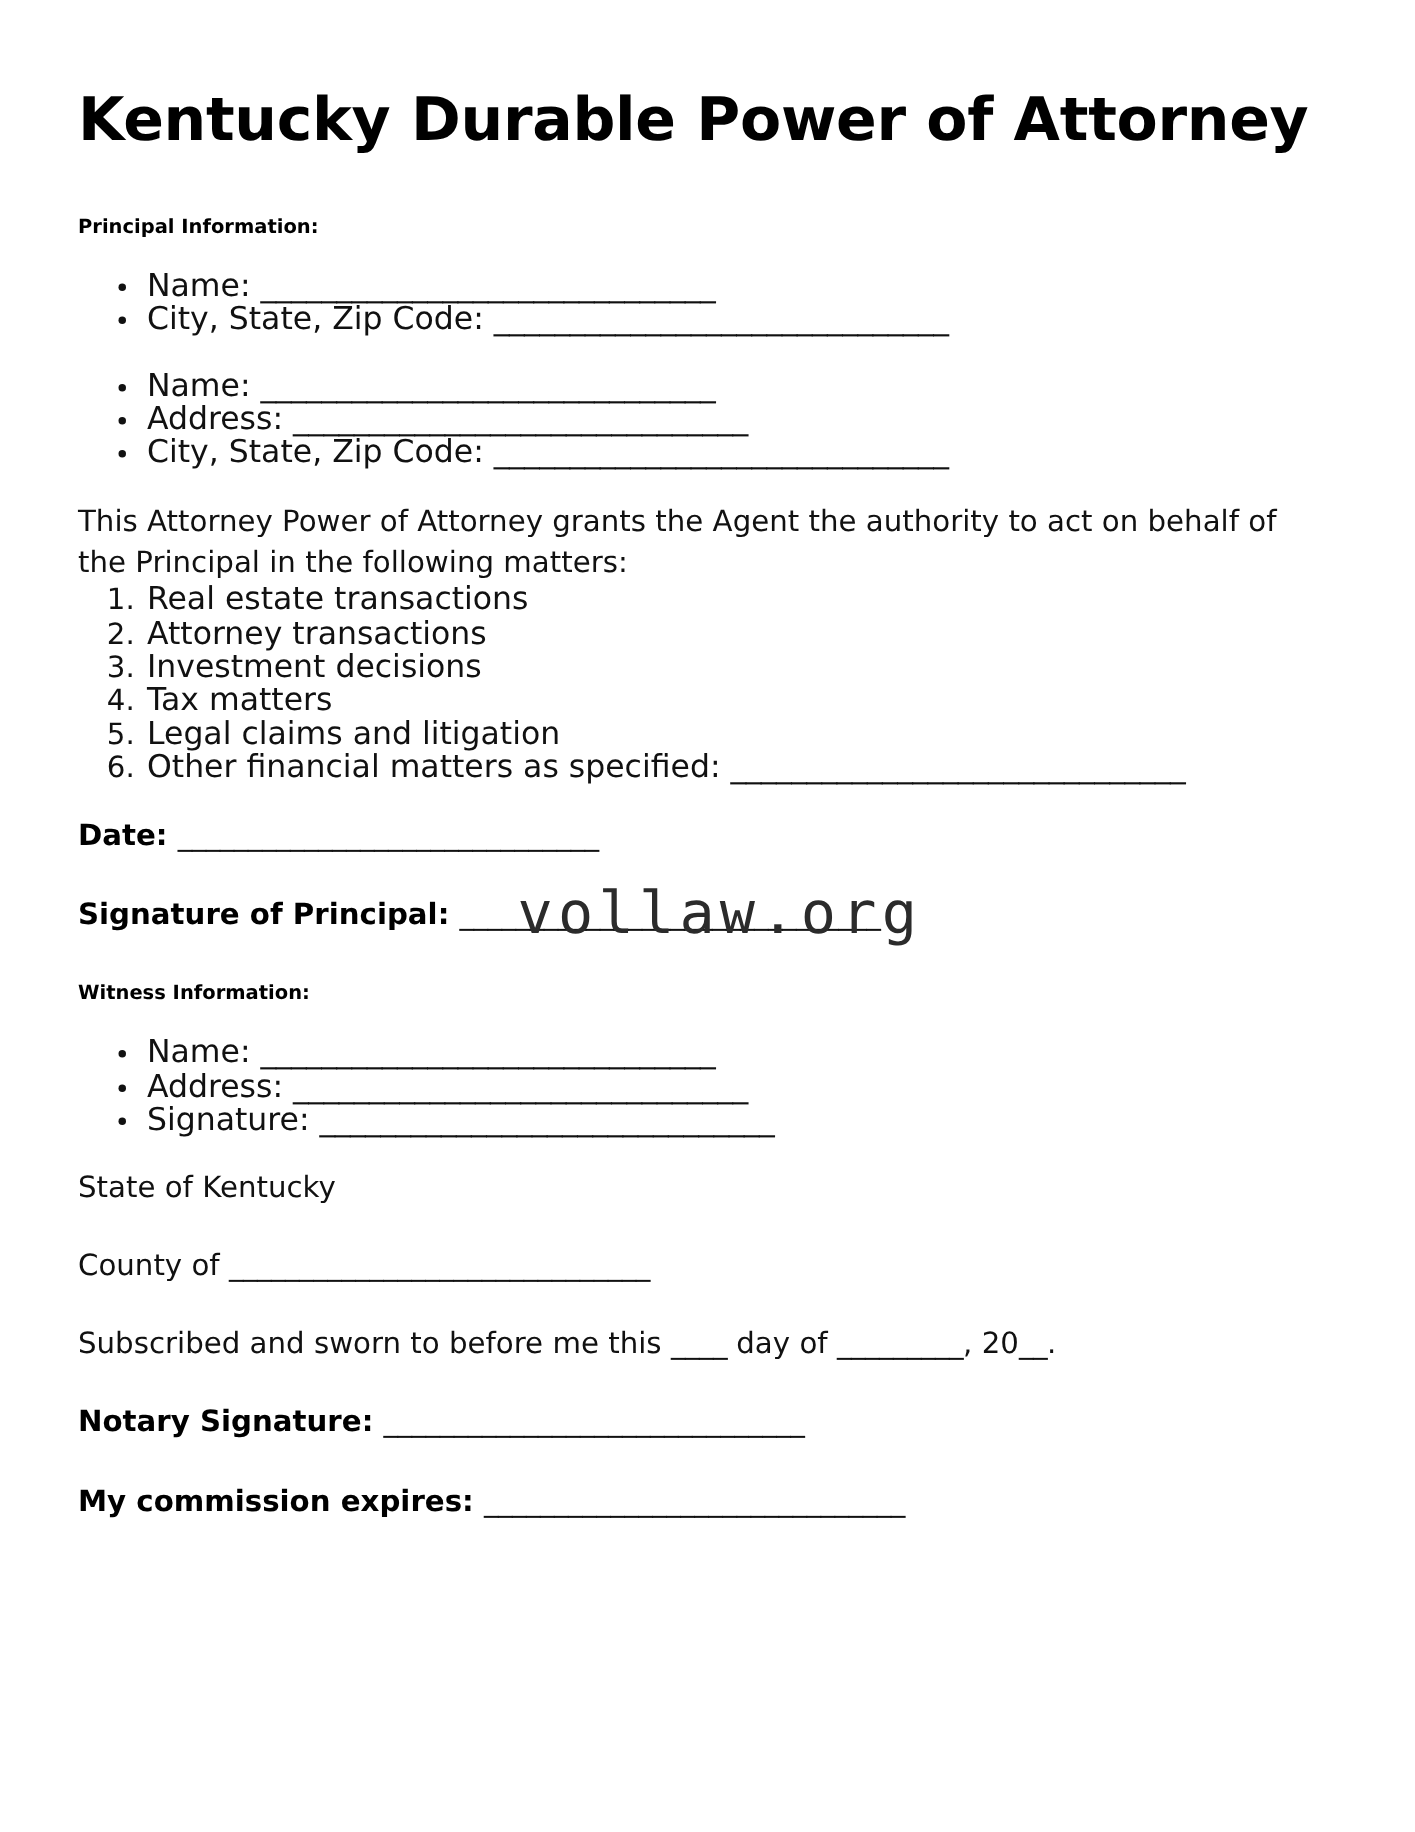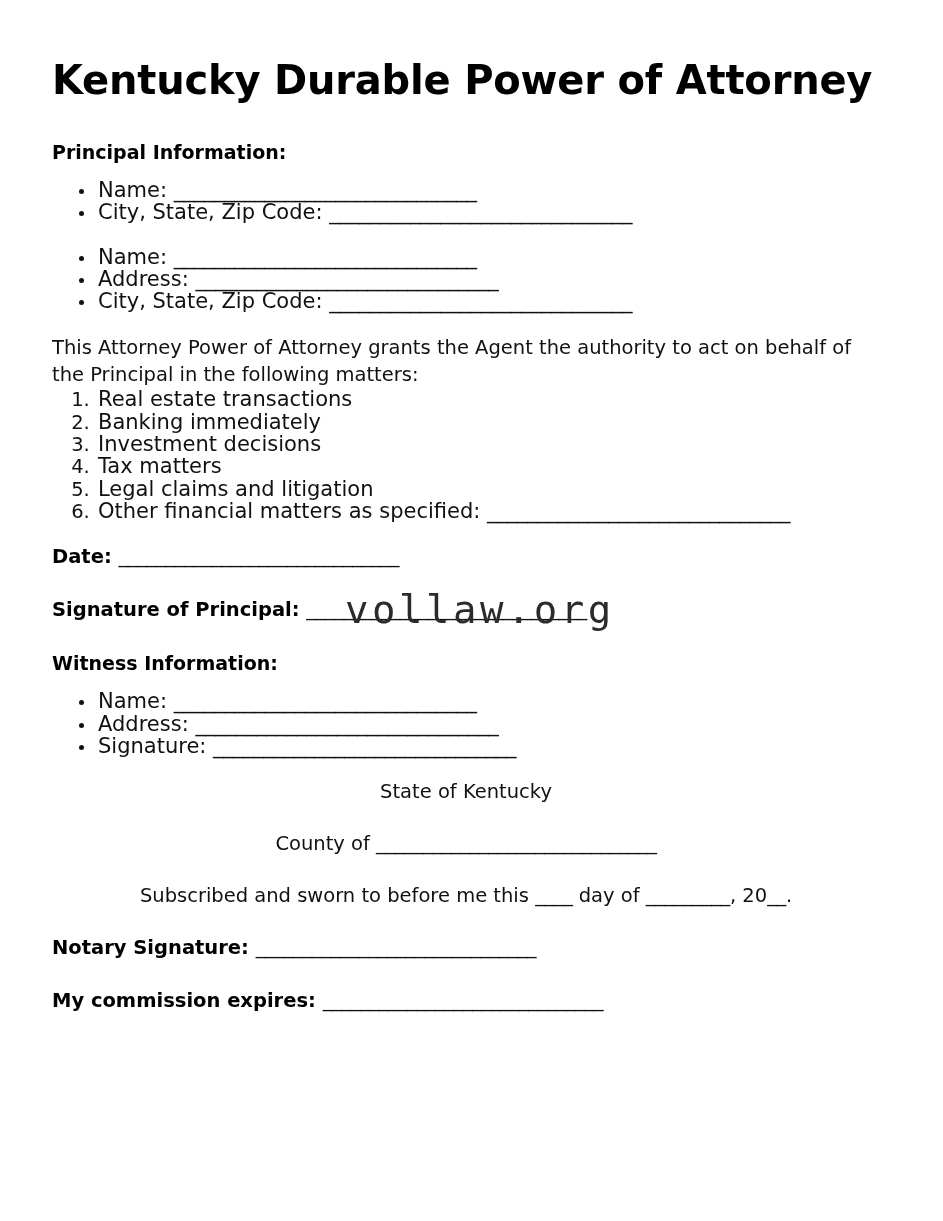--- a/index.html
+++ b/index.html
@@ -33,21 +33,21 @@
     font-size: 19.5px;
     line-height: 27px;
     margin: 0 0 0 0;
     color: #111111;
     max-width: 832px;
   }
   .gap-after-intro { margin-bottom: 27px; }
   .gap-after-grant { margin-bottom: 19px; }
   .gap-after-effect { margin-bottom: 26px; }
   h2.section-head {
-    font-size: 19px;
+    font-size: 13px;
     font-weight: 700;
     line-height: 26px;
     margin: 0 0 14px 0;
     color: #000000;
   }
   ul.field-list,
   ol.powers-list {
     margin: 0 0 22px 0;
     padding-left: 44px;
   }
@@ -74,21 +74,20 @@
     margin: 0 0 27px 0;
     color: #000000;
   }
   .sig-line .blank { font-weight: 400; color: #111111; }
   .notary-line {
     font-size: 19.5px;
     line-height: 26px;
     margin: 0 0 26px 0;
     color: #111111;
     font-weight: 400;
-    text-align: center;
   }
   .watermark {
     position: absolute;
     left: 345px;
     top: 590px;
     font-family: "DejaVu Sans Mono", monospace;
     font-size: 39px;
     letter-spacing: 3.5px;
     color: #2b2b2b;
     white-space: nowrap;
@@ -113,21 +112,21 @@
   <ul class="field-list">
     <li><span>Name: </span><span class="blank">______________________________</span></li>
     <li><span>Address: </span><span class="blank">______________________________</span></li>
     <li><span>City, State, Zip Code: </span><span class="blank">______________________________</span></li>
   </ul>
 
   <p class="para gap-after-grant">This Attorney Power of Attorney grants the Agent the authority to act on behalf of the Principal in the following matters:</p>
 
   <ol class="powers-list">
     <li><span>Real estate transactions</span></li>
-    <li><span>Banking immediately</span></li>
+    <li><span>Attorney transactions</span></li>
     <li><span>Investment decisions</span></li>
     <li><span>Tax matters</span></li>
     <li><span>Legal claims and litigation</span></li>
     <li><span>Other financial matters as specified: </span><span class="blank">______________________________</span></li>
   </ol>
 
 
   <p class="sig-line"><span>Date: </span><span class="blank">______________________________</span></p>
 
   <p class="sig-line"><span>Signature of Principal: </span><span class="blank">______________________________</span></p>

